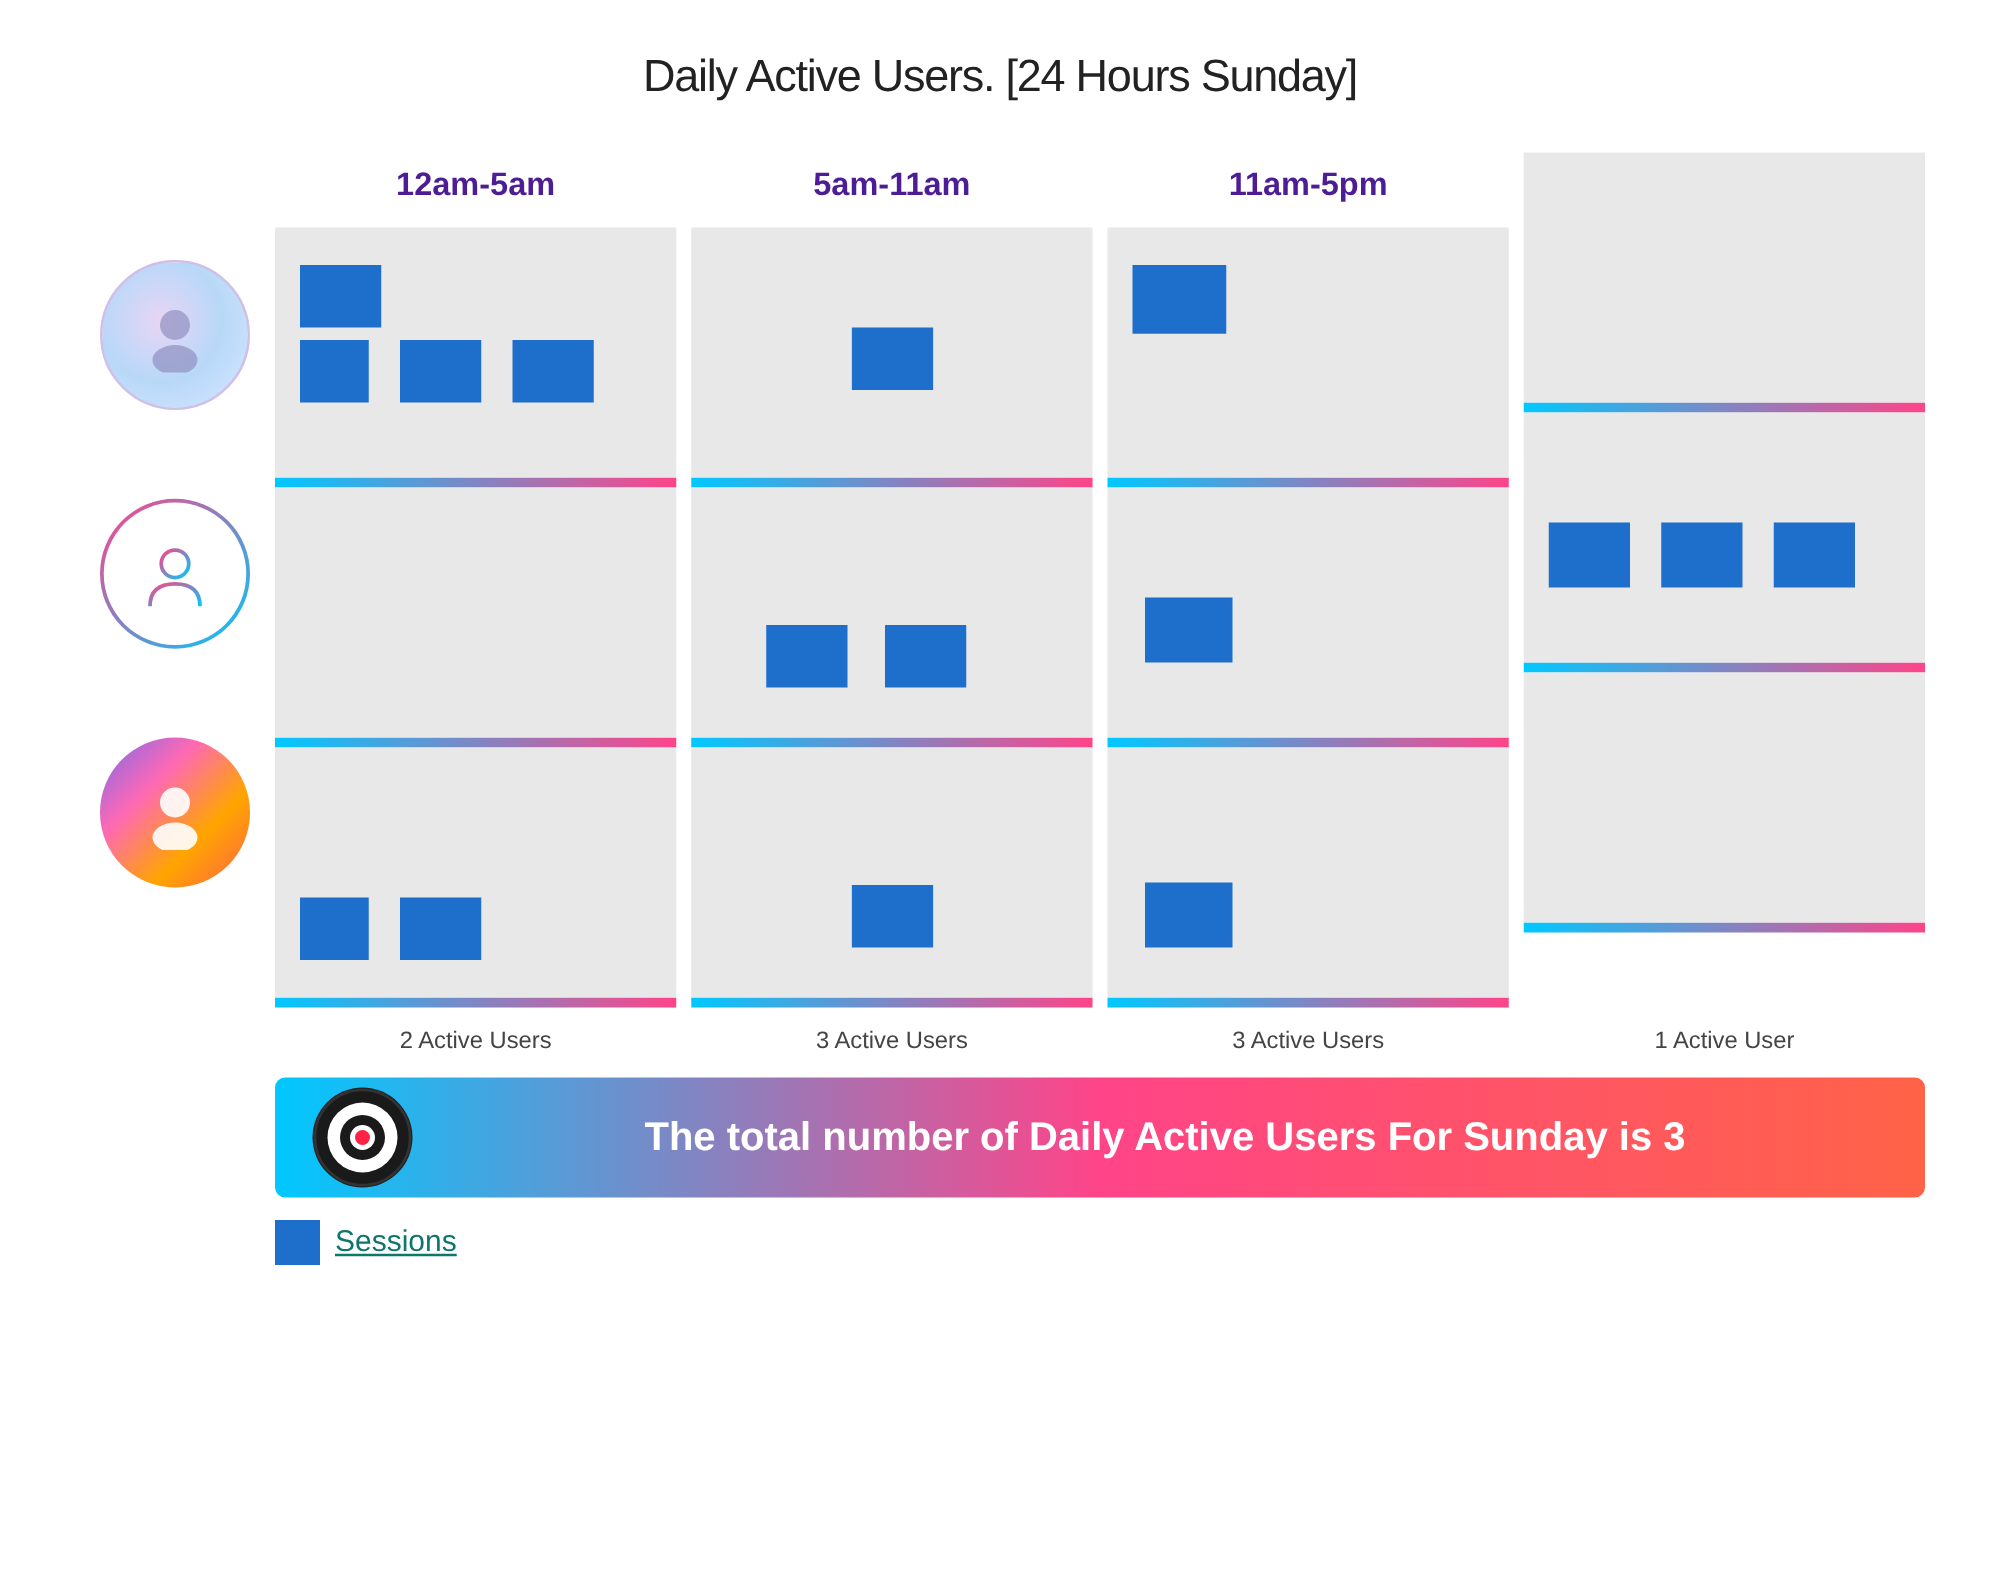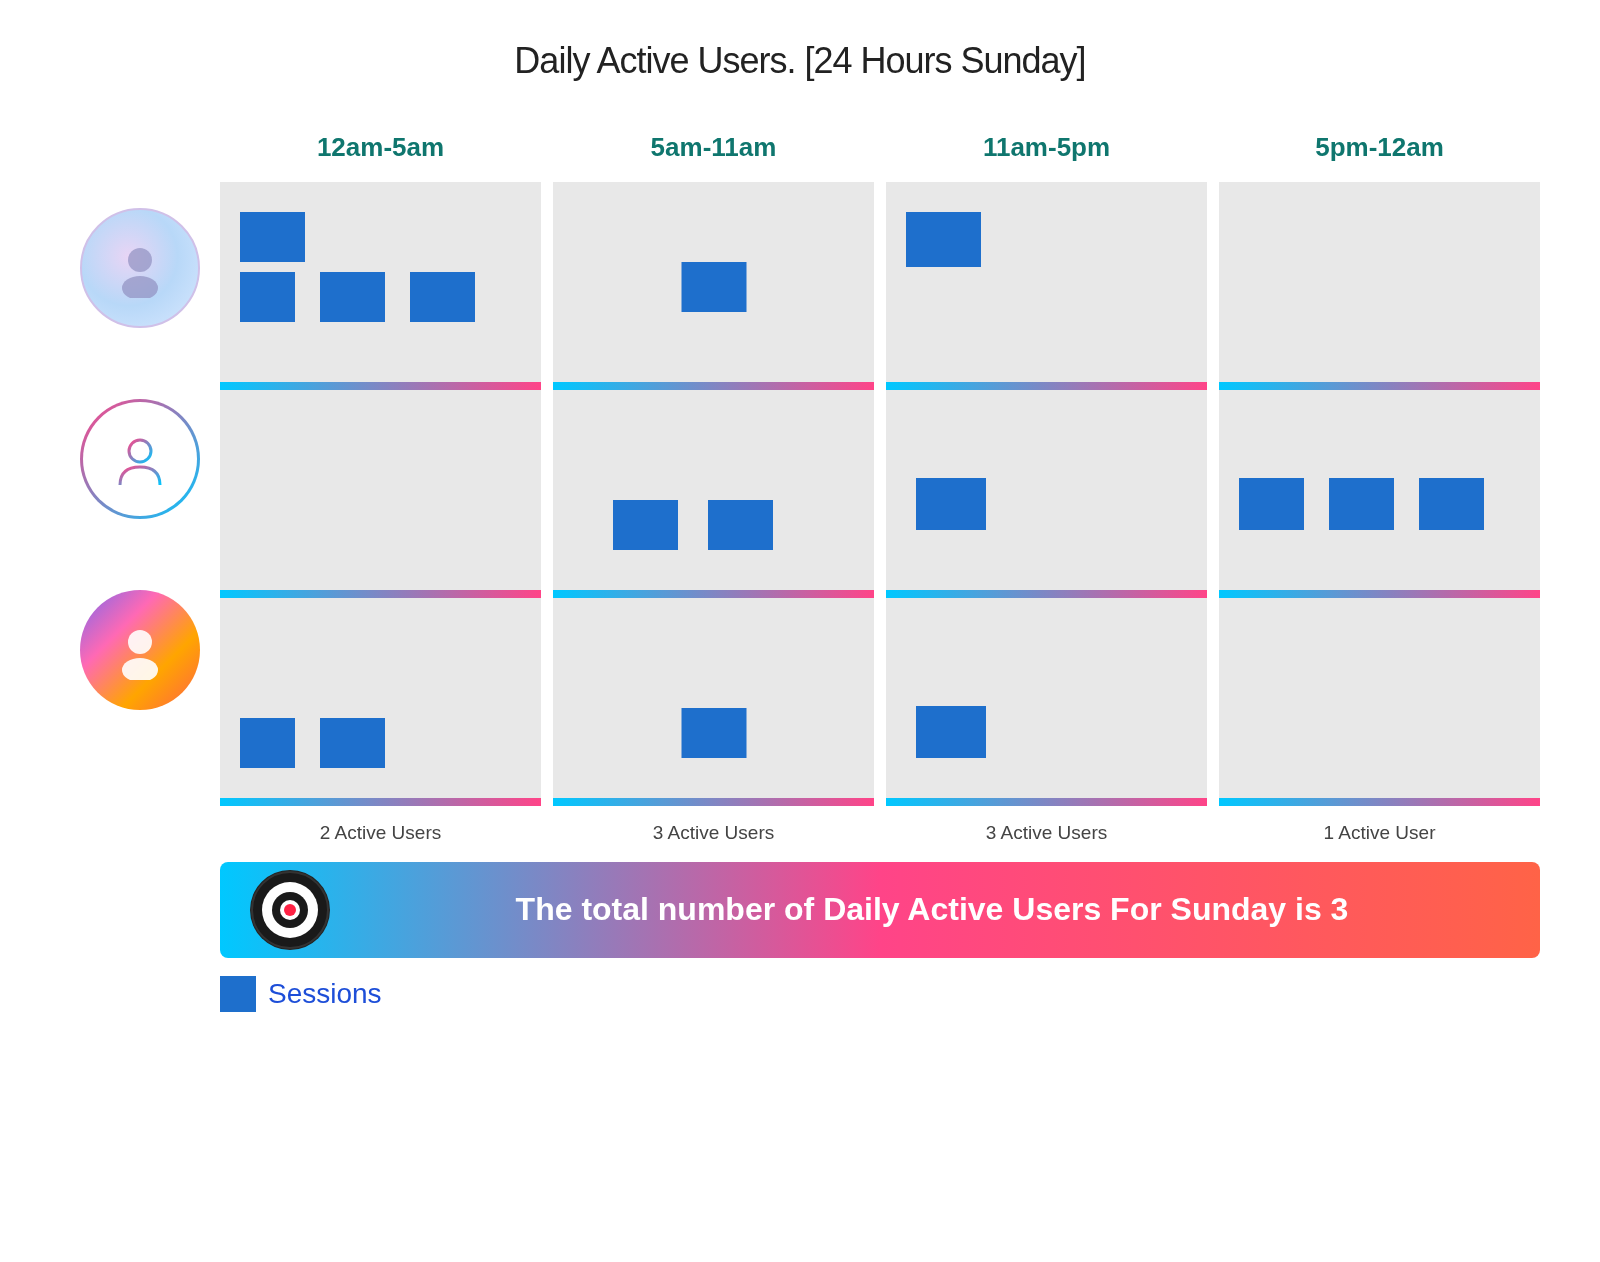--- a/index.html
+++ b/index.html
@@ -72,21 +72,21 @@
 
     .time-col {
       flex: 1;
       display: flex;
       flex-direction: column;
     }
 
     .time-header {
       font-size: 26px;
       font-weight: 600;
-      color: #0f766e;
+      color: #4c1d95;
       text-align: center;
       margin-bottom: 10px;
       height: 50px;
       display: flex;
       align-items: center;
       justify-content: center;
     }
 
     .cells-container {
       display: flex;
@@ -189,22 +189,23 @@
       padding-left: 160px;
     }
 
     .legend-square {
       width: 36px;
       height: 36px;
       background: #1e6fcc;
     }
 
     .legend-label {
-      font-size: 28px;
-      color: #1d4ed8;
+      font-size: 24px;
+      color: #0f766e;
+      text-decoration: underline;
     }
 
     
     
     
     
     
     
 
     
@@ -323,21 +324,20 @@
         <div class="cell-divider"></div>
 
         <div class="cell" style="height:200px;">
           <div class="session-block" style="bottom:40px; left:30px; width:70px; height:52px;"></div>
         </div>
         <div class="cell-divider"></div>
       </div>
     </div>
 
     <div class="time-col">
-      <div class="time-header">5pm-12am</div>
       <div class="cells-container">
 
         <div class="cell" style="height:200px;">
           
         </div>
         <div class="cell-divider"></div>
 
         <div class="cell" style="height:200px;">
           <div class="session-block" style="bottom:60px; left:20px; width:65px; height:52px;"></div>
           <div class="session-block" style="bottom:60px; left:110px; width:65px; height:52px;"></div>

